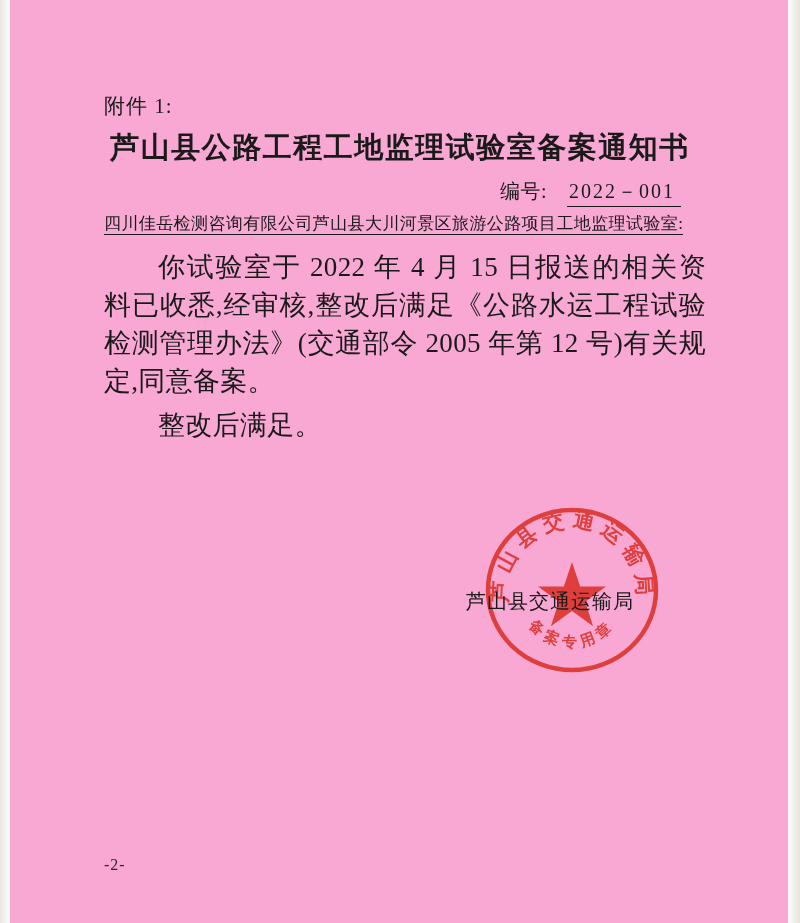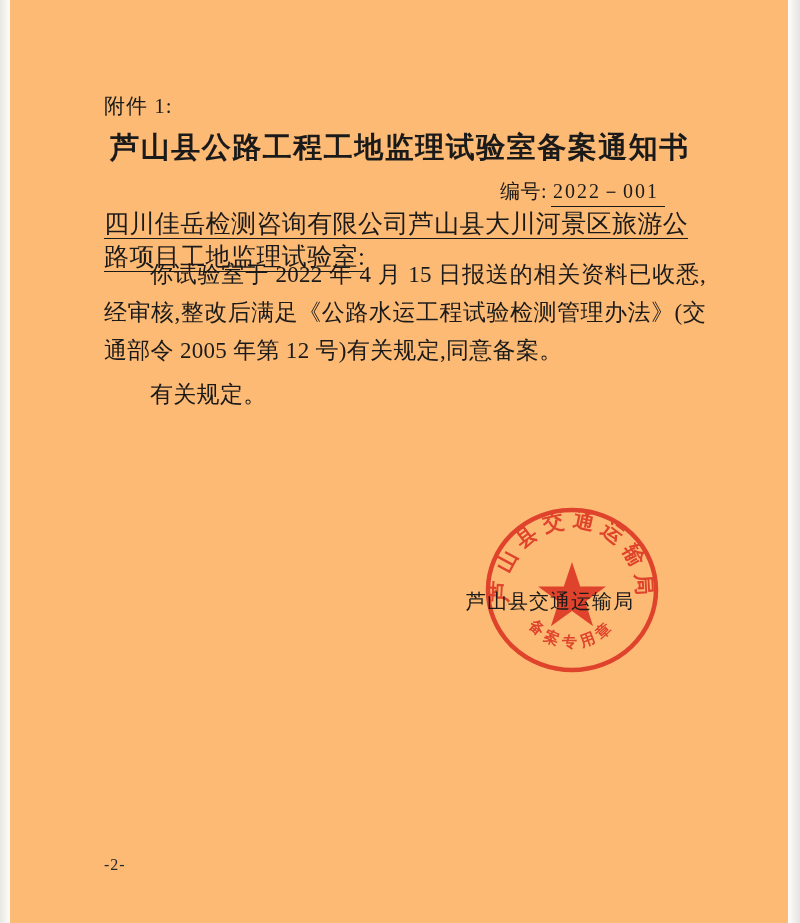--- a/index.html
+++ b/index.html
@@ -12,21 +12,21 @@
     height: 923px;
     position: relative;
     font-family: "Liberation Serif", "DejaVu Serif", serif;
     color: #1a1a1a;
     overflow: hidden;
   }
 
   #page {
     position: absolute;
     inset: 0;
-    background: #fdba74;
+    background: #f9a8d4;
   }
 
   
   #page::before {
     content: "";
     position: absolute;
     left: 0; top: 0; bottom: 0;
     width: 10px;
     background: linear-gradient(to right, #e9e7e2, #fdfdfb);
     pointer-events: none;
@@ -61,49 +61,49 @@
 
   .serial-row {
     position: absolute;
     left: 500px;
     top: 178px;
     font-size: 20px;
     letter-spacing: 0.5px;
     display: flex;
     align-items: baseline;
   }
-  .serial-label { margin-right: 4px; }
+  .serial-label { margin-right: 20px; }
   .serial-value {
     border-bottom: 1.5px solid #1a1a1a;
     padding: 0 6px 1px 2px;
     letter-spacing: 2px;
     font-family: "Liberation Serif", serif;
     text-align: right;
   }
 
   .addressee {
     position: absolute;
     left: 104px;
     top: 207px;
     width: 600px;
-    font-size: 25px;
+    font-size: 17px;
     line-height: 33px;
     letter-spacing: 0.4px;
   }
   .addressee .u {
     border-bottom: 1.5px solid #1a1a1a;
     padding-bottom: 1px;
   }
 
   .body-block {
     position: absolute;
     left: 104px;
-    top: 256px;
+    top: 248px;
     width: 602px;
-    font-size: 23px;
+    font-size: 27px;
     line-height: 38px;
     letter-spacing: 0.3px;
     text-align: justify;
     text-justify: inter-ideograph;
   }
   .body-block p {
     margin: 0 0 6px 0;
     text-indent: 2em;
   }
 
@@ -151,21 +151,21 @@
     <span class="serial-label">编号:</span>
     <span class="serial-value">2022－001</span>
   </div>
 
   <div class="addressee">
     <span class="u">四川佳岳检测咨询有限公司芦山县大川河景区旅游公路项目工地监理试验室:</span>
   </div>
 
   <div class="body-block">
     <p>你试验室于 2022 年 4 月 15 日报送的相关资料已收悉,经审核,整改后满足《公路水运工程试验检测管理办法》(交通部令 2005 年第 12 号)有关规定,同意备案。</p>
-    <p>有关规定。</p>
+    <p>整改后满足。</p>
   </div>
 
   <div class="seal">
     <svg width="182" height="180" viewBox="0 0 182 180" aria-hidden="true">
       <defs>
         <path id="sealTopArc" d="M 26,92 A 65,65 0 0 1 156,92"></path>
         <path id="sealBottomArc" d="M 36,92 A 55,55 0 0 0 146,92"></path>
       </defs>
       <g opacity="0.82">
         <ellipse cx="91" cy="90" rx="84" ry="80" fill="none" stroke="#d9291c" stroke-width="4.5"></ellipse>

